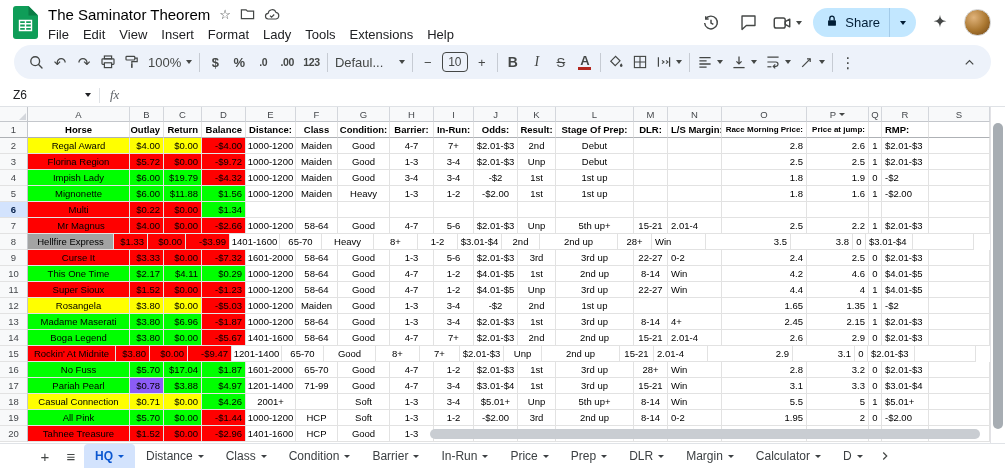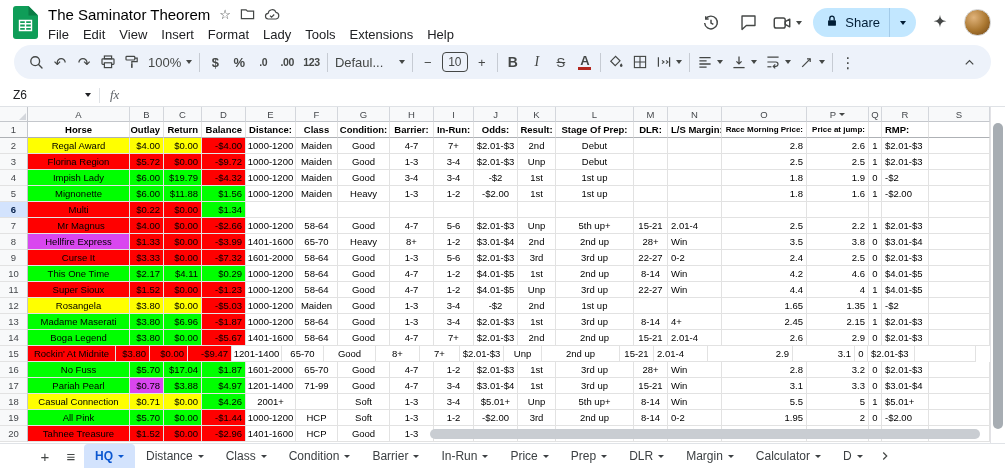--- a/index.html
+++ b/index.html
@@ -459,21 +459,21 @@
           <div class="cell al-c" style="width: 34px;">15-21</div>
           <div class="cell al-l" style="width: 54px;">2.01-4</div>
           <div class="cell al-r" style="width: 85px;">2.5</div>
           <div class="cell al-r" style="width: 62px;">2.2</div>
           <div class="cell al-c" style="width: 13px;">1</div>
           <div class="cell al-l" style="width: 47px;">$2.01-$3</div>
           <div class="cell al-l" style="width: 61px;"></div>
         </div>
         <div class="g-row">
           <div class="row-h">8</div>
-          <div class="cell al-c" style="width: 102px; background: #d946ef;">Hellfire Express</div>
+          <div class="cell al-c" style="width: 86px; background: #a3a3a3;">Hellfire Express</div>
           <div class="cell al-r" style="width: 34px; background: rgb(255, 0, 0);">$1.33</div>
           <div class="cell al-r" style="width: 38px; background: rgb(255, 0, 0);">$0.00</div>
           <div class="cell al-r" style="width: 44px; background: rgb(255, 0, 0);">-$3.99</div>
           <div class="cell al-c" style="width: 50px;">1401-1600</div>
           <div class="cell al-c" style="width: 42px;">65-70</div>
           <div class="cell al-c" style="width: 52px;">Heavy</div>
           <div class="cell al-c" style="width: 44px;">8+</div>
           <div class="cell al-c" style="width: 40px;">1-2</div>
           <div class="cell al-c" style="width: 44px;">$3.01-$4</div>
           <div class="cell al-c" style="width: 38px;">2nd</div>
@@ -658,21 +658,21 @@
           <div class="cell al-l" style="width: 54px;">Win</div>
           <div class="cell al-r" style="width: 85px;">2.8</div>
           <div class="cell al-r" style="width: 62px;">3.2</div>
           <div class="cell al-c" style="width: 13px;">0</div>
           <div class="cell al-l" style="width: 47px;">$2.01-$3</div>
           <div class="cell al-l" style="width: 61px;"></div>
         </div>
         <div class="g-row">
           <div class="row-h">17</div>
           <div class="cell al-c" style="width: 102px; background: rgb(0, 255, 0);">Pariah Pearl</div>
-          <div class="cell al-r" style="width: 34px; background: #d946ef;">$0.78</div>
+          <div class="cell al-r" style="width: 34px; background: #8b5cf6;">$0.78</div>
           <div class="cell al-r" style="width: 38px; background: rgb(0, 255, 0);">$3.88</div>
           <div class="cell al-r" style="width: 44px; background: rgb(0, 255, 0);">$4.97</div>
           <div class="cell al-c" style="width: 50px;">1201-1400</div>
           <div class="cell al-c" style="width: 42px;">71-99</div>
           <div class="cell al-c" style="width: 52px;">Good</div>
           <div class="cell al-c" style="width: 44px;">4-7</div>
           <div class="cell al-c" style="width: 40px;">3-4</div>
           <div class="cell al-c" style="width: 44px;">$3.01-$4</div>
           <div class="cell al-c" style="width: 38px;">1st</div>
           <div class="cell al-c" style="width: 78px;">3rd up</div>

